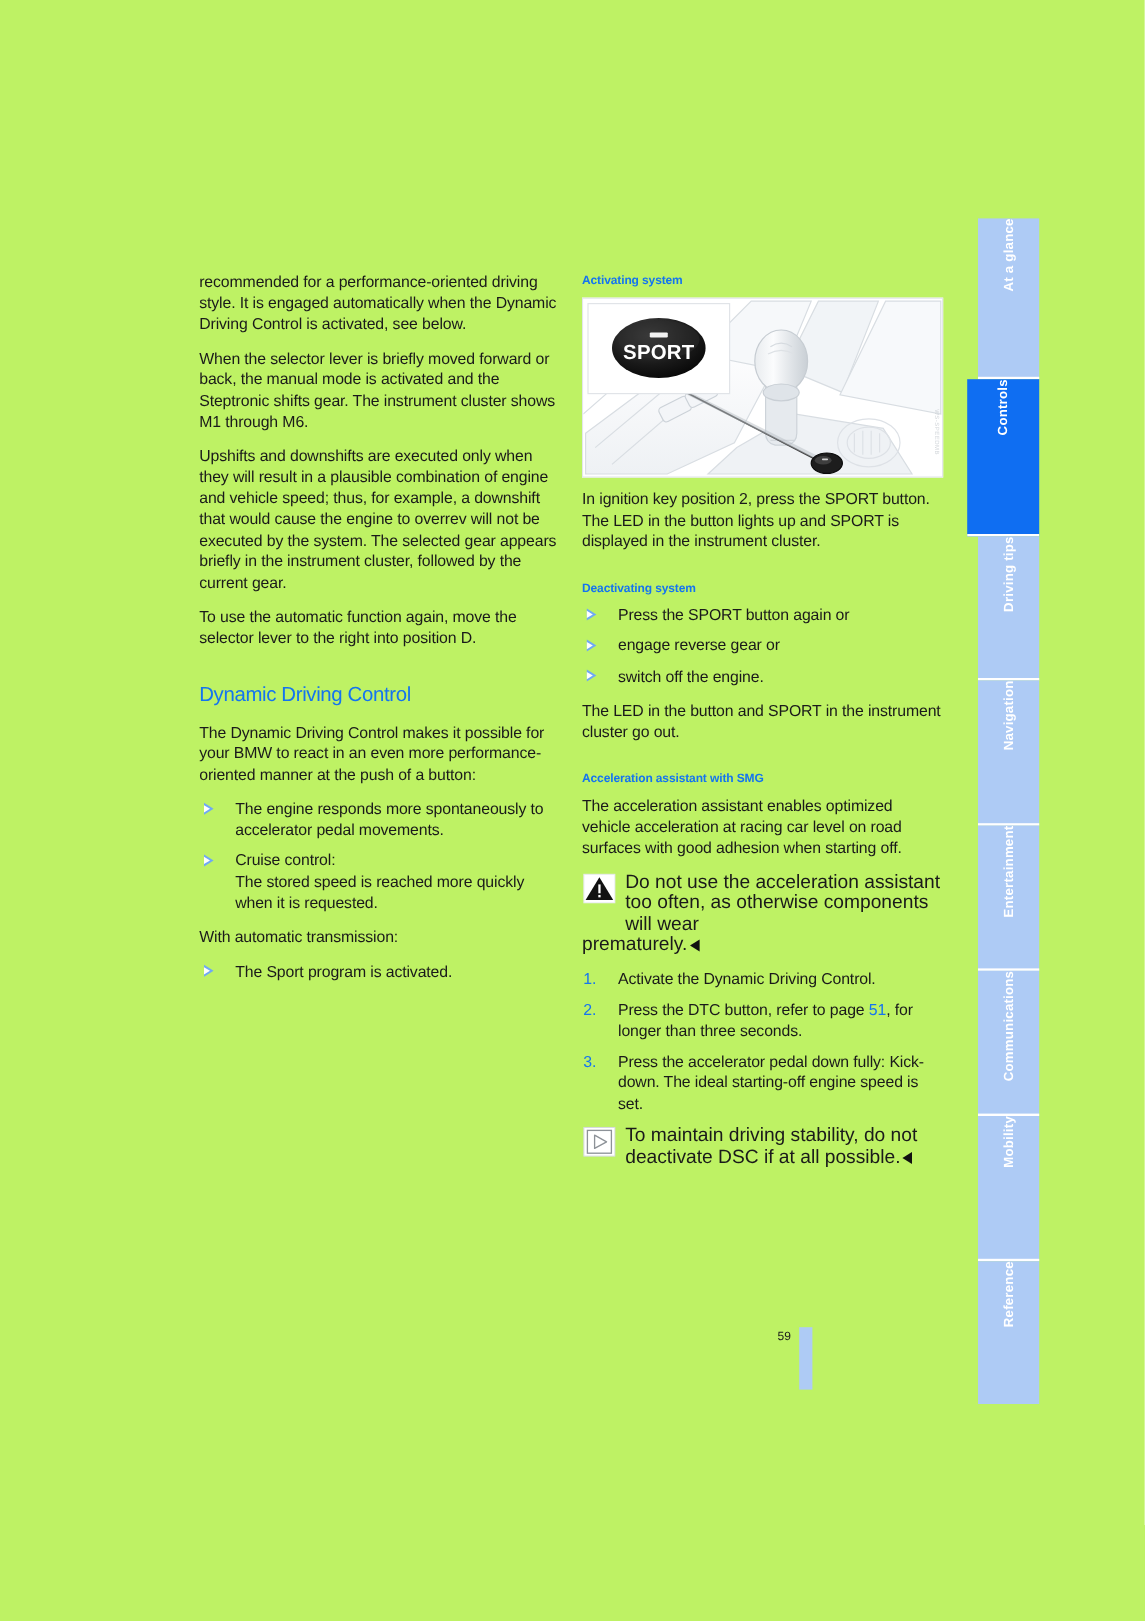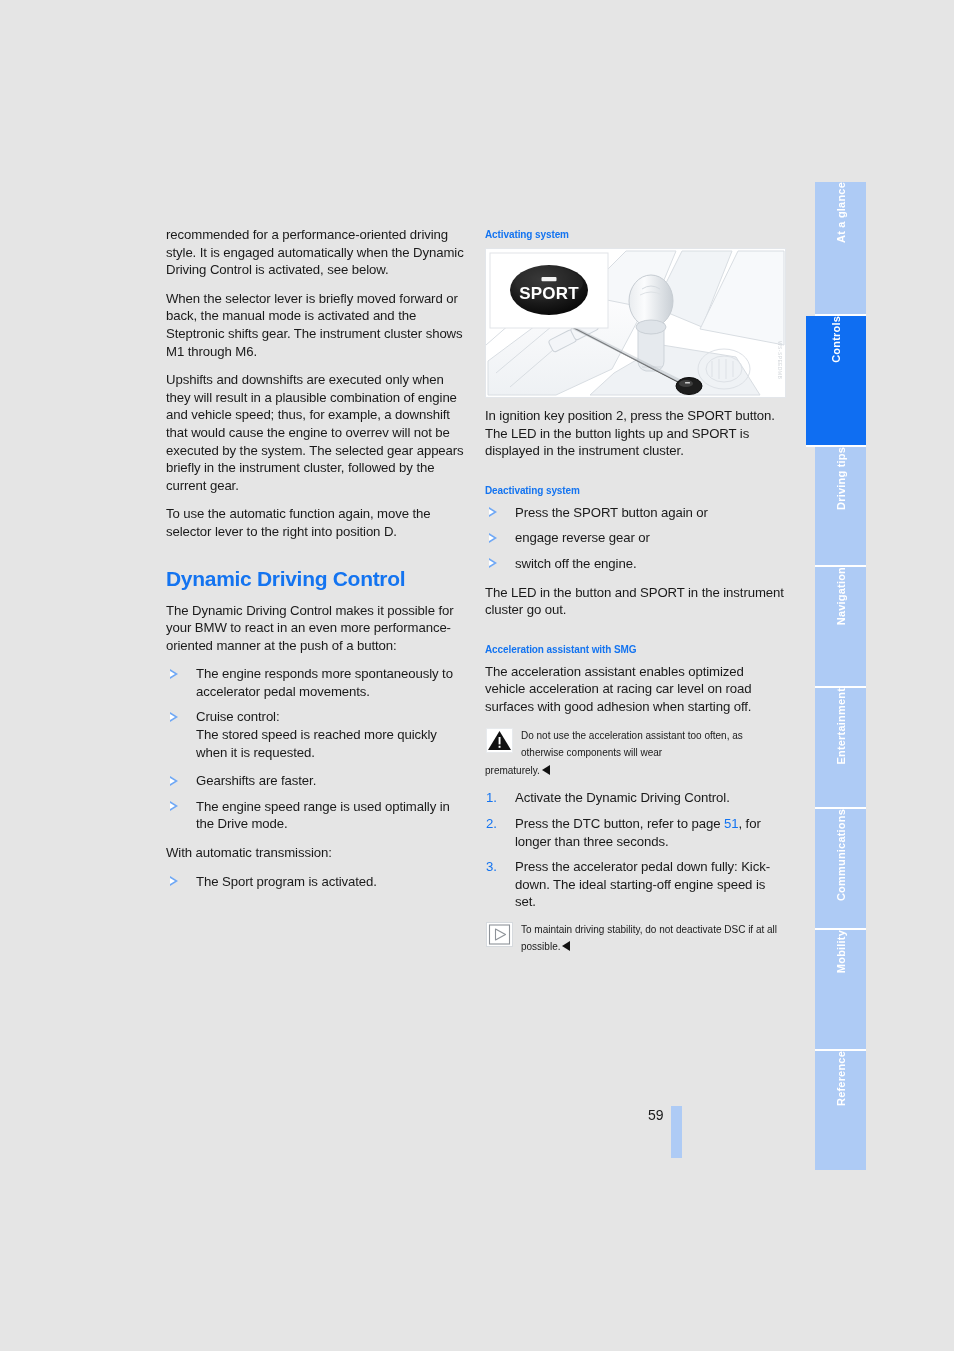--- a/index.html
+++ b/index.html
@@ -13,21 +13,21 @@
     position: relative;
     font-family: "Liberation Sans", sans-serif;
     color: #1a1a1a;
     overflow: hidden;
   }
 
   
   .page {
     position: absolute;
     inset: 0;
-    background: #e5e5e5;
+    background: #bef264;
   }
 
   .columns {
     position: absolute;
     left: 166px;
     top: 226px;
     width: 624px;
   }
 
   .col {
@@ -47,23 +47,23 @@
 
   .para {
     margin: 0 0 11px 0;
     font-size: 13.2px;
     line-height: 17.6px;
     color: #1a1a1a;
   }
   .para.tight { margin-bottom: 0; }
 
   h1.title {
-    font-size: 21px;
+    font-size: 17px;
     line-height: 24px;
-    font-weight: bold;
+    font-weight: normal;
     color: #1474f0;
     margin: 26px 0 11px 0;
     letter-spacing: -0.3px;
   }
 
   h2.subhead {
     font-size: 10px;
     line-height: 18px;
     font-weight: bold;
     color: #1474f0;
@@ -130,21 +130,21 @@
     color: #1474f0;
     font-size: 13.2px;
   }
 
   .link { color: #1474f0; }
 
   
   .callout {
     position: relative;
     margin: 5px 0 10px 0;
-    font-size: 10px;
+    font-size: 16px;
     line-height: 17.6px;
   }
   .callout .cotext {
     margin-left: 36px;
   }
   .callout .cotail {
     margin-left: 0;
   }
   .callout .icon-warn,
   .callout .icon-note {
@@ -222,21 +222,21 @@
 
   
   .pagenum-wrap {
     position: absolute;
     left: 648px;
     top: 1108px;
     display: flex;
     align-items: flex-start;
   }
   .pagenum {
-    font-size: 14px;
+    font-size: 10px;
     line-height: 14px;
     color: #1a1a1a;
     margin-right: 7px;
   }
   .pagebar {
     width: 11px;
     height: 52px;
     background: #aecbf5;
     margin-top: -2px;
   }
@@ -265,30 +265,20 @@
           <span>The engine responds more spontaneously to accelerator pedal movements.</span>
         </li>
         <li>
           <span class="tri"></span>
           <span class="pre" style="white-space: pre-line;">Cruise control:
 The stored speed is reached more quickly when it is requested.</span>
         </li>
       </ul>
 
 
-      <ul class="bul">
-        <li>
-          <span class="tri"></span>
-          <span>Gearshifts are faster.</span>
-        </li>
-        <li>
-          <span class="tri"></span>
-          <span>The engine speed range is used optimally in the Drive mode.</span>
-        </li>
-      </ul>
 
       <p class="para">With automatic transmission:</p>
 
       <ul class="bul">
         <li>
           <span class="tri"></span>
           <span>The Sport program is activated.</span>
         </li>
       </ul>
 

